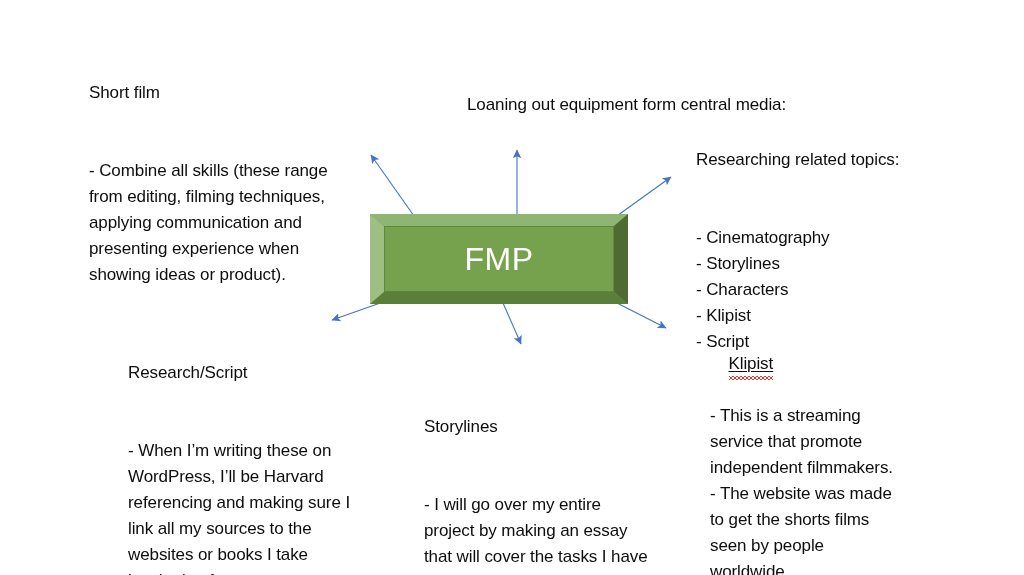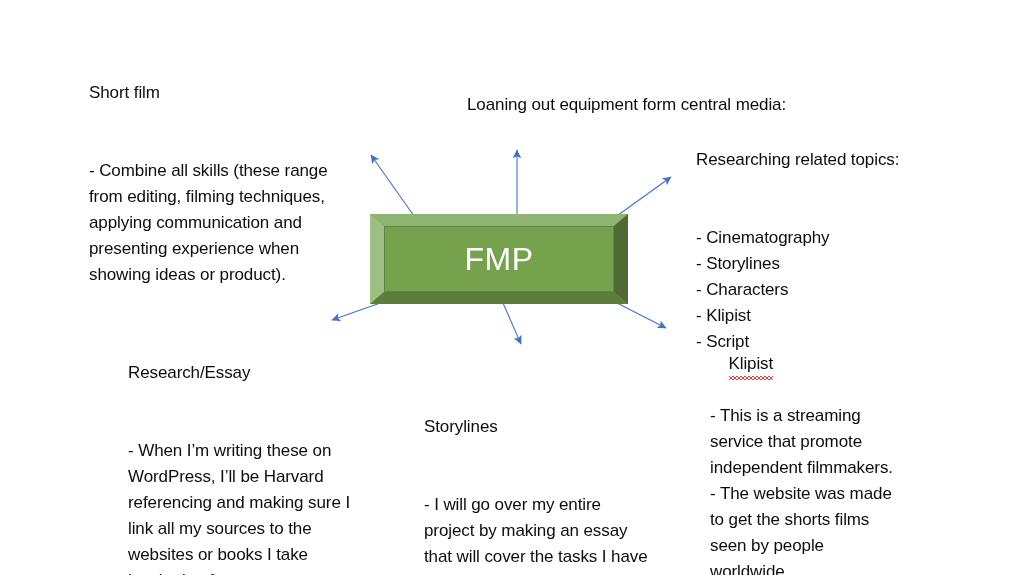--- a/index.html
+++ b/index.html
@@ -34,20 +34,21 @@
     font-size: 17px;
     line-height: 26px;
     color: #0d0d0d;
     white-space: pre-wrap;
     letter-spacing: -0.1px;
   }
   .note-title {
     display: block;
   }
   .note-title.underlined {
+    text-decoration: underline;
     text-underline-offset: 2px;
     position: relative;
     display: inline-block;
   }
   .squiggle {
     position: absolute;
     left: 0;
     bottom: -3px;
     width: 100%;
     height: 4px;
@@ -178,21 +179,21 @@
   <div class="note" id="note-research-topics">
     <span class="note-title">Researching related topics:</span>
     <span class="note-body">- Cinematography
 - Storylines
 - Characters
 - Klipist
 - Script</span>
   </div>
 
   <div class="note" id="note-research-essay">
-    <span class="note-title">Research/Essay</span>
+    <span class="note-title">Research/Script</span>
     <span class="note-body">- When I’m writing these on WordPress, I’ll be Harvard referencing and making sure I link all my sources to the websites or books I take inspiration from.</span>
   </div>
 
   <div class="note" id="note-evaluation">
     <span class="note-title">Storylines</span>
     <span class="note-body">- I will go over my entire project by making an essay that will cover the tasks I have done each week during the FMP.</span>
   </div>
 
   <div class="note" id="note-klipist">
     <span class="note-title underlined">Klipist<span class="squiggle"></span></span>

